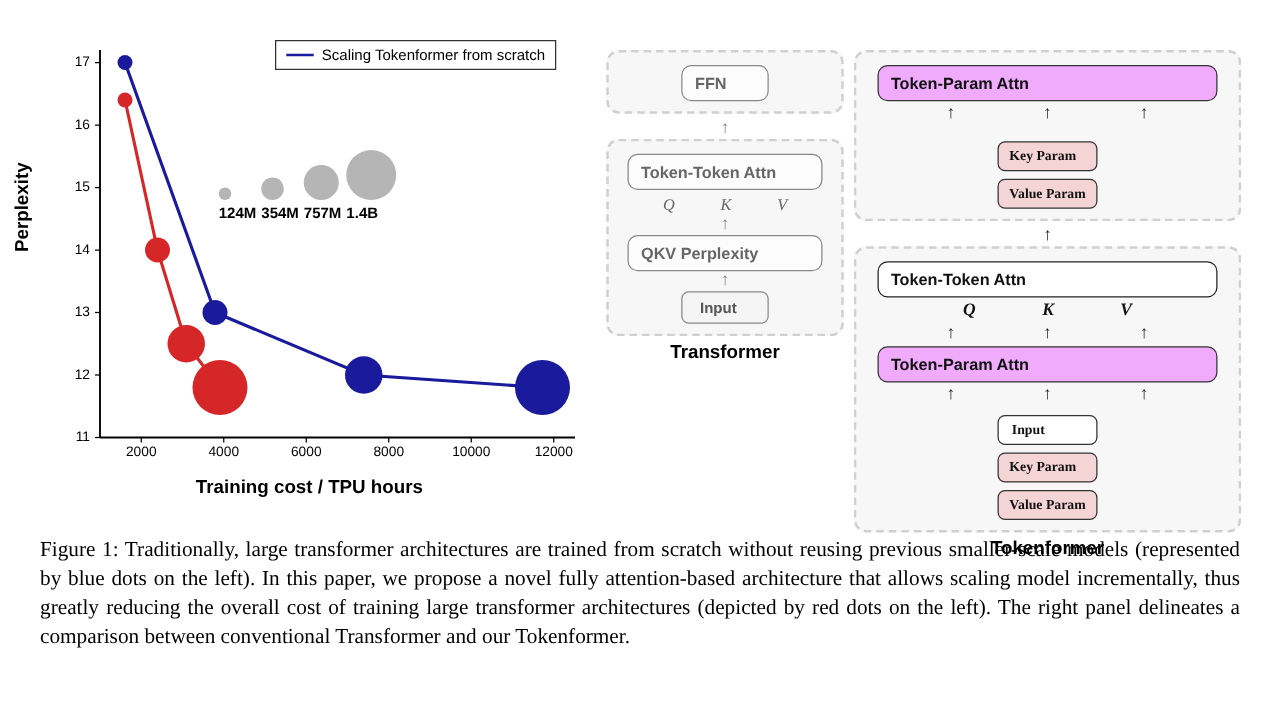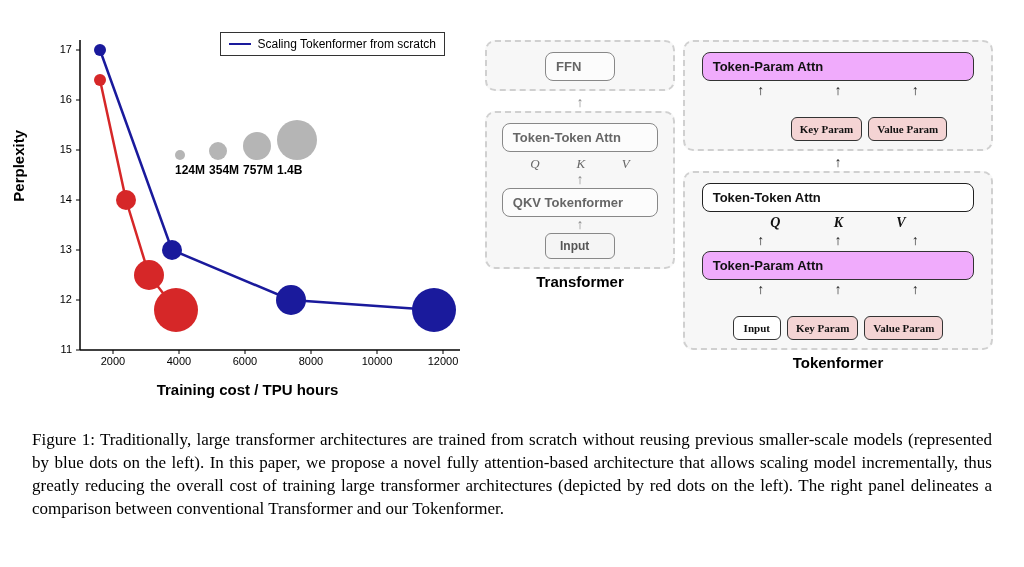--- a/index.html
+++ b/index.html
@@ -119,21 +119,22 @@
       font-style: italic;
       font-weight: bold;
       font-size: 14px;
       margin-top: 3px;
       color: #111;
     }
     .param-row {
       display: flex;
       gap: 6px;
       justify-content: flex-start;
-      margin-top: 16px;
+      margin-top: 6px;
+      flex-direction: column;
     }
     .arrow {
       font-size: 14px;
       color: #888;
       line-height: 1;
       margin: 1px 0;
     }
     .arrow-dark { color: #222; }
     .arch-label {
       font-family: -apple-system, Helvetica, Arial, sans-serif;
@@ -293,21 +294,21 @@
       </div>
       <div class="arrow">↑</div>
       <div class="dashed-group">
         <div class="box box-attn">Token-Token Attn</div>
         <div class="qkv-row">
           <span>Q</span>
           <span>K</span>
           <span>V</span>
         </div>
         <div class="arrow">↑</div>
-        <div class="box box-attn">QKV Tokenformer</div>
+        <div class="box box-attn">QKV Perplexity</div>
         <div class="arrow">↑</div>
         <div class="box box-input">Input</div>
       </div>
       <div class="arch-label">Transformer</div>
     </div>
 
     <div class="arch-block arch-right">
       <div class="dashed-group">
         <div class="box box-param-attn">Token-Param Attn</div>
         <div class="arrow-row">

